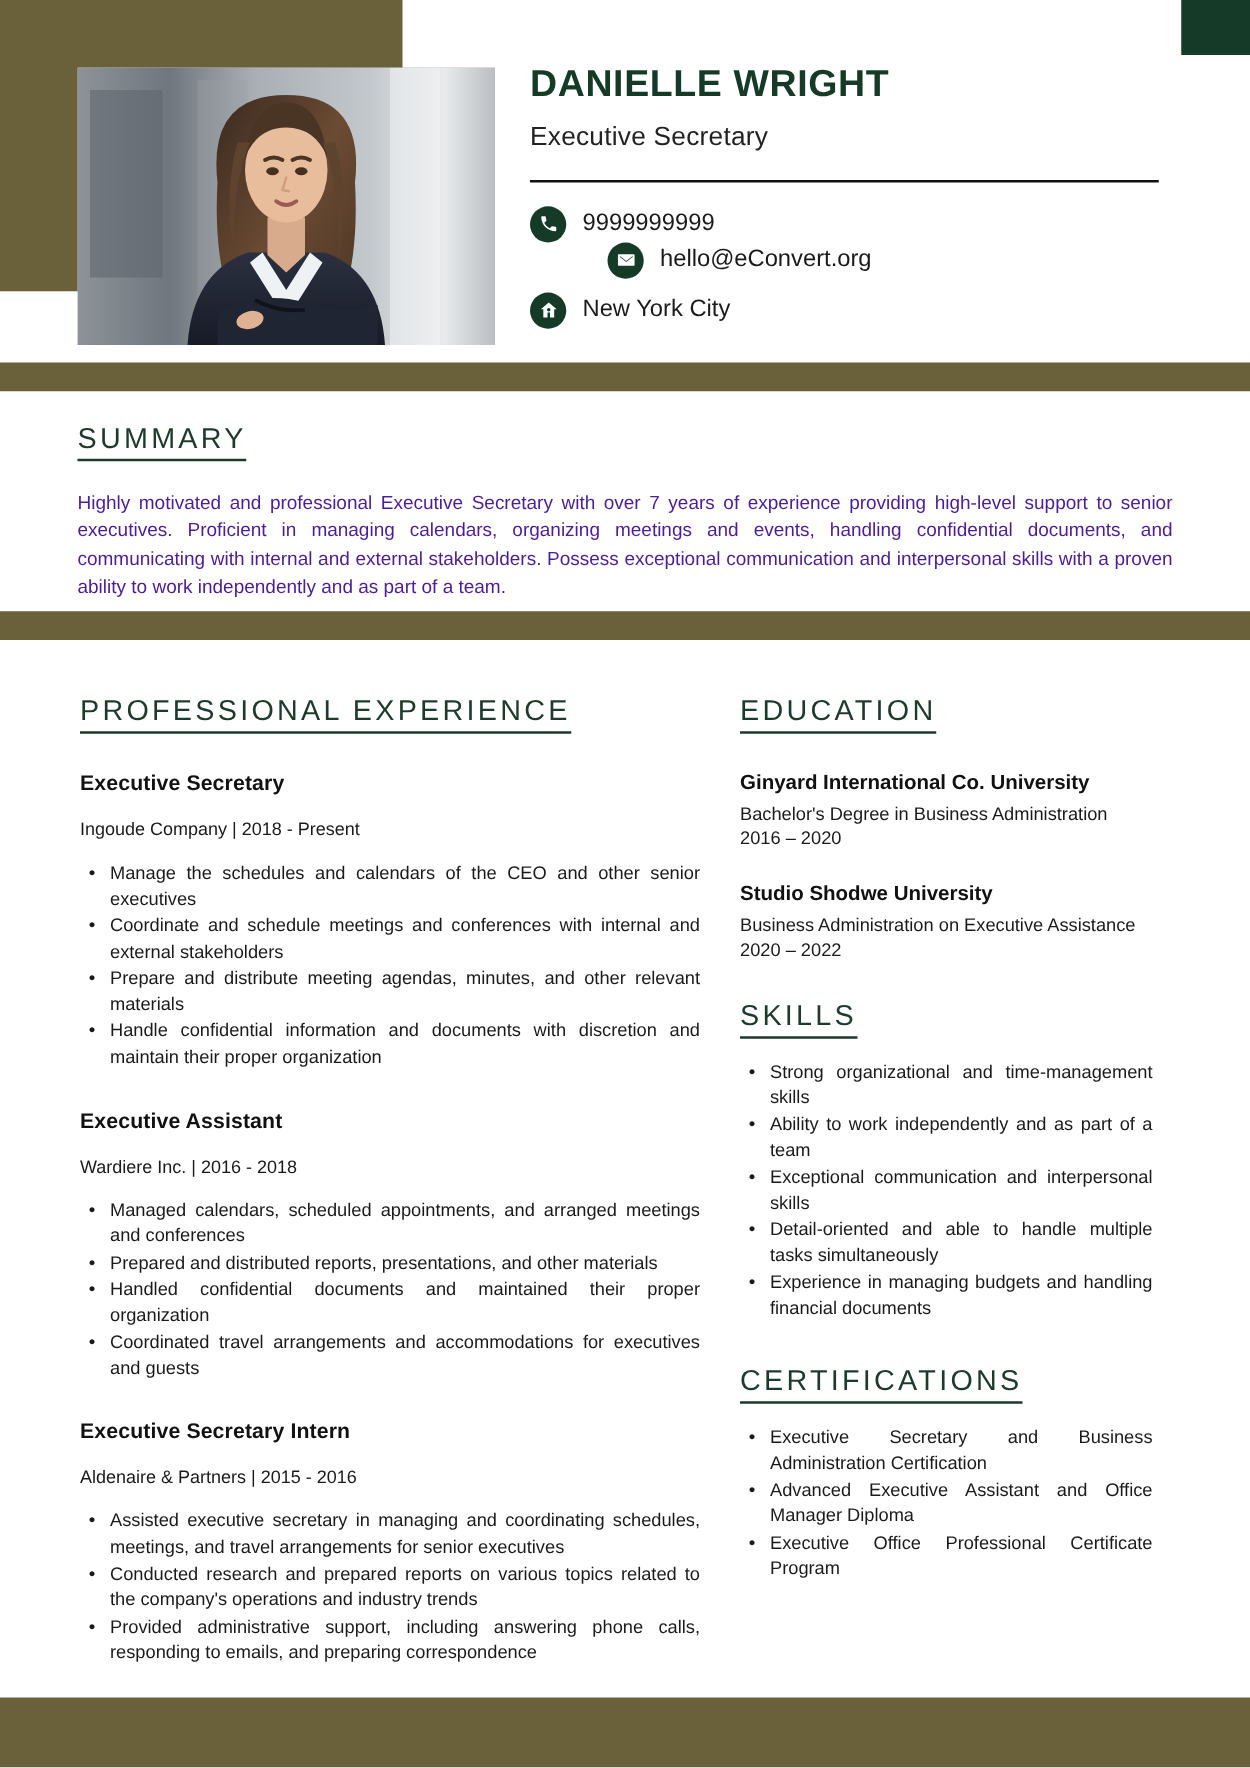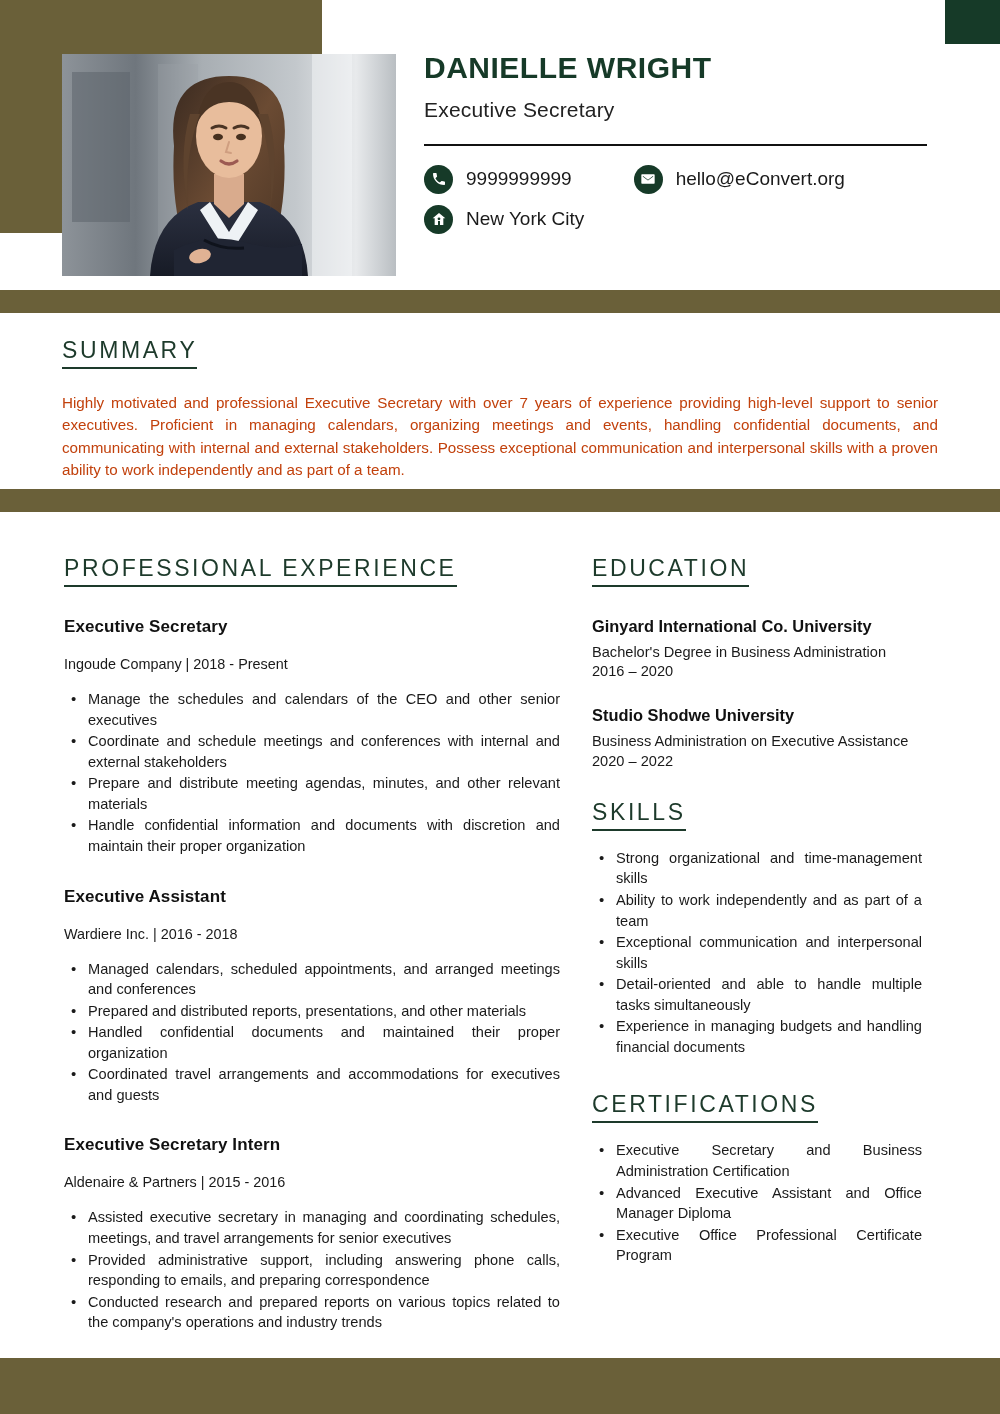--- a/index.html
+++ b/index.html
@@ -82,21 +82,21 @@
     height: 2px;
     background: #111;
     margin-top: 22px;
   }
 
   .contacts {
     margin-top: 19px;
     position: relative;
     width: 505px;
   }
-  .contact-row { display: flex; align-items: center; margin-bottom: 11px; }
+  .contact-row { display: flex; align-items: flex-start; margin-bottom: 11px; flex-direction: column; }
   .contact-item { display: flex; align-items: center; }
   .contact-item.email { margin-left: 62px; }
   .c-icon {
     width: 29px; height: 29px;
     border-radius: 50%;
     background: #163a28;
     display: flex; align-items: center; justify-content: center;
     flex: 0 0 auto;
   }
   .c-icon svg { display: block; }
@@ -122,21 +122,21 @@
     border-bottom: 2px solid #1d3a2b;
     display: inline-block;
     padding-bottom: 3px;
   }
   .summary-title-wrap { padding-top: 24px; }
   .summary-text {
     margin-top: 23px;
     font-size: 15.2px;
     line-height: 1.47;
     text-align: justify;
-    color: #c2410c;
+    color: #4c1d95;
     width: 876px;
   }
 
   
   .body-wrap {
     position: absolute;
     left: 0; top: 512px;
     width: 1000px;
     display: flex;
   }
@@ -343,22 +343,22 @@
         <li>Handled confidential documents and maintained their proper organization</li>
         <li>Coordinated travel arrangements and accommodations for executives and guests</li>
       </ul>
     </div>
 
     <div class="job-block">
       <div class="job-role">Executive Secretary Intern</div>
       <div class="job-meta">Aldenaire &amp; Partners | 2015 - 2016</div>
       <ul class="bullets">
         <li>Assisted executive secretary in managing and coordinating schedules, meetings, and travel arrangements for senior executives</li>
+        <li>Conducted research and prepared reports on various topics related to the company's operations and industry trends</li>
         <li>Provided administrative support, including answering phone calls, responding to emails, and preparing correspondence</li>
-        <li>Conducted research and prepared reports on various topics related to the company's operations and industry trends</li>
       </ul>
     </div>
   </div>
 
   <div class="col-right">
 
     <div class="blk-title-wrap">
       <div class="section-title">EDUCATION</div>
     </div>
 

